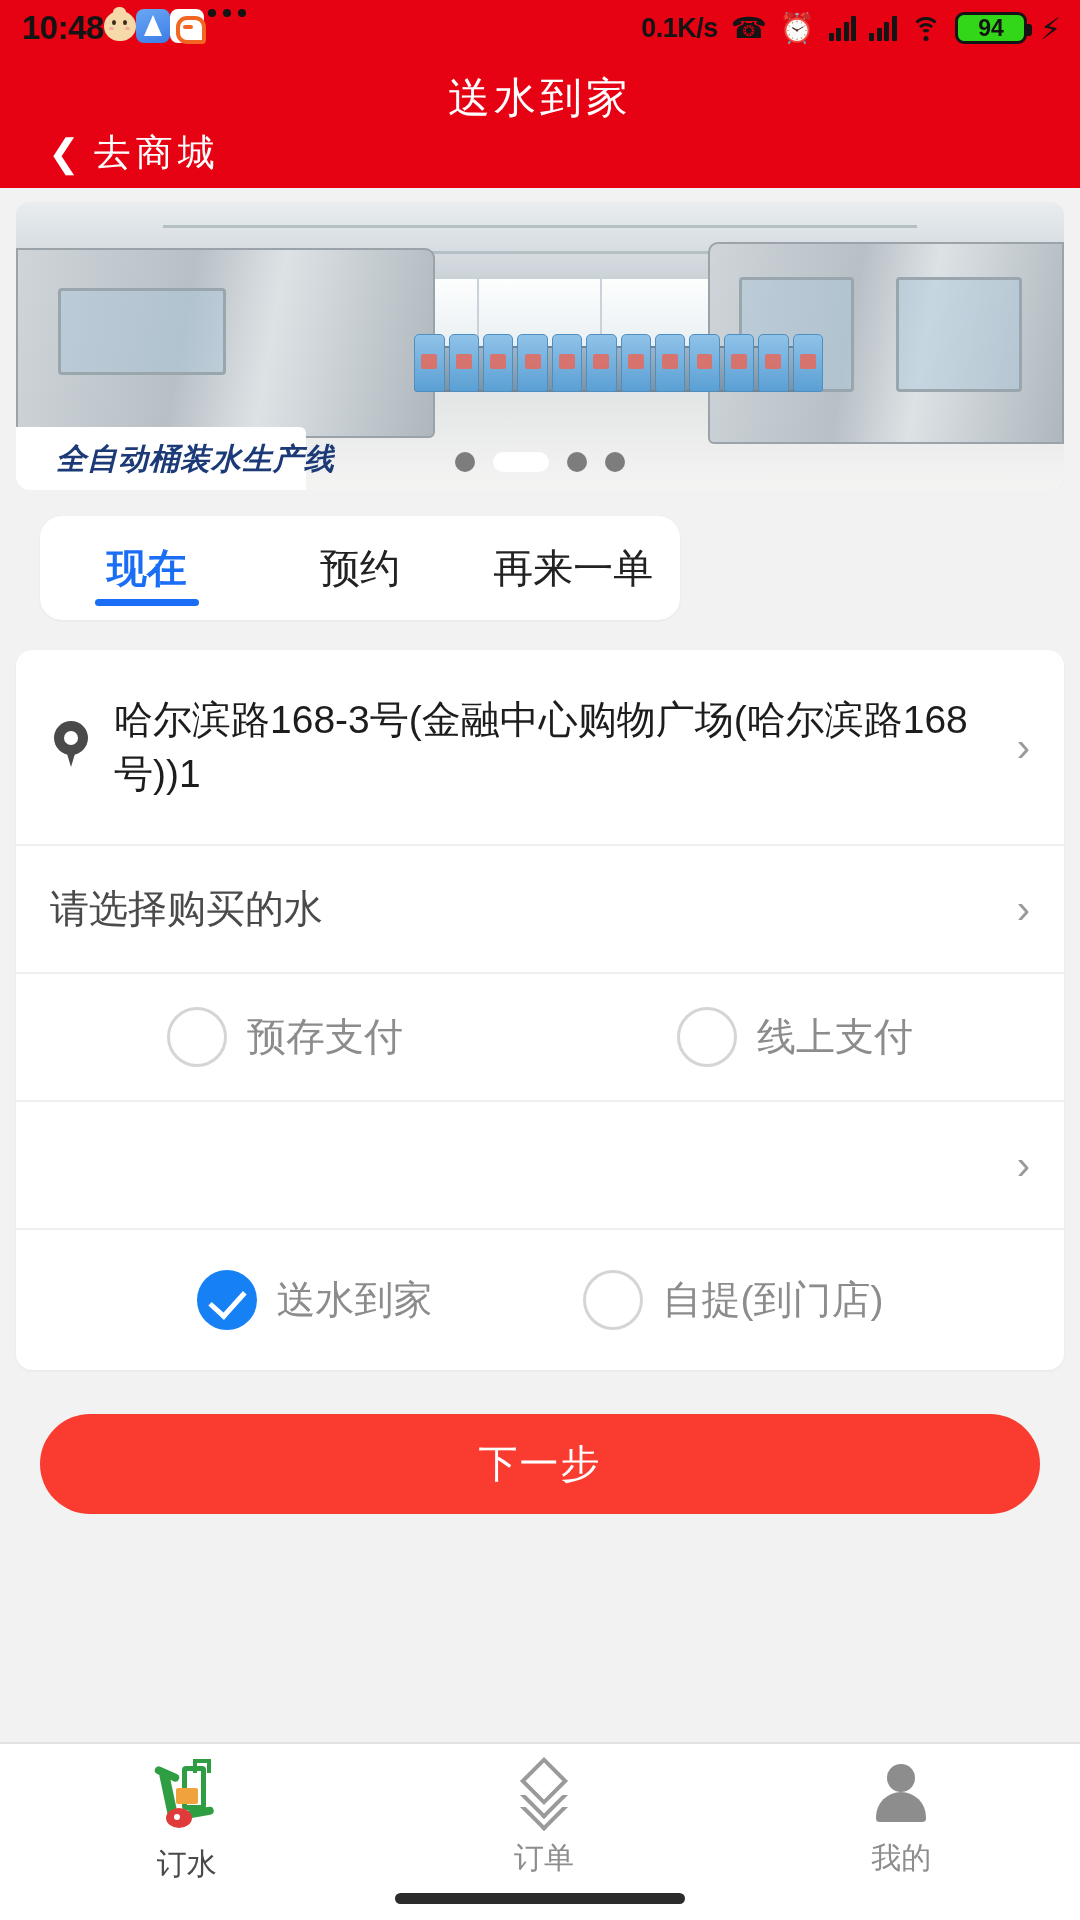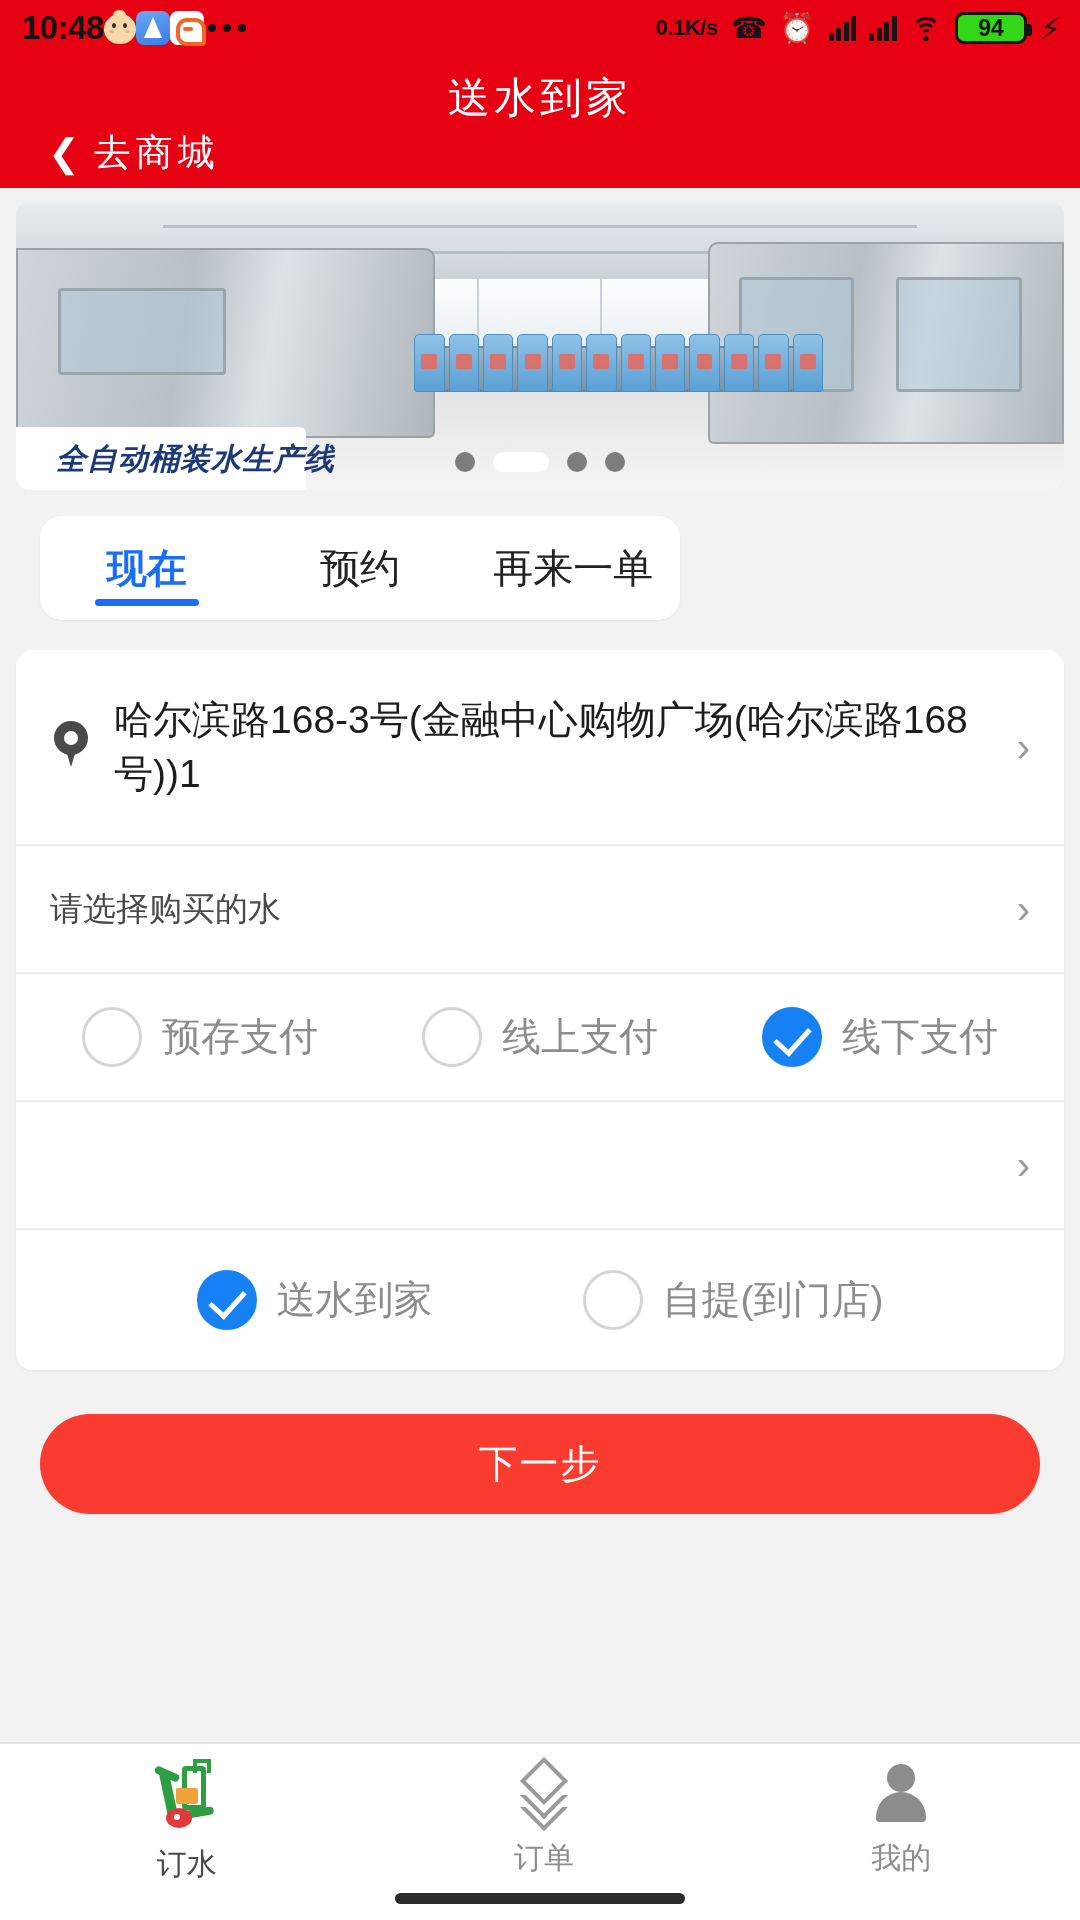--- a/index.html
+++ b/index.html
@@ -9,41 +9,41 @@
     background:#f2f2f2;
     overflow:hidden;
     position:relative;
   }
 
   
   .statusbar{
     height:56px; background:#E60213; display:flex; align-items:center;
     padding:0 22px; color:#1a1a1a;
   }
-  .sb-left{ display:flex; align-items:center; }
+  .sb-left{ display:flex; align-items:flex-start; }
   .sb-time{ font-size:33px; font-weight:700; letter-spacing:-0.5px; color:#141414; }
   .sb-appicon{ width:34px; height:34px; border-radius:8px; display:block; }
   .icon-egg{ position:relative; width:32px; height:32px; }
   .icon-egg .body{ position:absolute; inset:2px 0 0 0; background:#f6d9a8; border-radius:50% 50% 48% 48%; }
   .icon-egg .tuft{ position:absolute; top:-2px; left:9px; width:13px; height:10px; background:#f6d9a8; border-radius:50% 50% 0 0; }
   .icon-egg .eye{ position:absolute; top:11px; width:4px; height:5px; background:#3b2a1a; border-radius:50%; }
   .icon-egg .eye.l{ left:8px; } .icon-egg .eye.r{ left:19px; }
   .icon-egg .cheek{ position:absolute; top:18px; width:5px; height:3px; background:#f3a8a0; border-radius:50%; }
   .icon-egg .cheek.l{ left:5px; } .icon-egg .cheek.r{ left:21px; }
   .icon-blue{ background:linear-gradient(160deg,#6aa7f2,#3c7de8); position:relative; }
   .icon-blue:after{ content:""; position:absolute; left:50%; top:6px; transform:translateX(-50%);
      border-left:9px solid transparent; border-right:9px solid transparent; border-bottom:21px solid #fff; }
   .icon-didi{ background:#fff; position:relative; }
   .icon-didi:after{ content:""; position:absolute; left:6px; top:7px; width:22px; height:20px;
      border:4px solid #F26522; border-radius:11px 11px 4px 11px; }
   .icon-didi:before{ content:""; position:absolute; left:13px; top:16px; width:10px; height:4px; background:#F26522; border-radius:2px; z-index:2;}
   .sb-dots{ display:flex; gap:7px; align-items:center; margin-left:4px; }
   .sb-dots i{ width:8px; height:8px; background:#141414; border-radius:50%; display:block; }
   .sb-right{ margin-left:auto; display:flex; align-items:center; gap:13px; }
-  .sb-net{ font-size:22px; font-weight:600; color:#141414; letter-spacing:-0.5px; }
+  .sb-net{ font-size:27px; font-weight:600; color:#141414; letter-spacing:-0.5px; }
   .sb-glyph{ font-size:29px; color:#141414; line-height:1; }
   .bars{ display:flex; align-items:flex-end; gap:2.5px; height:26px; }
   .bars b{ width:5px; background:#141414; display:block; border-radius:1px; }
   .bars b:nth-child(1){ height:8px; } .bars b:nth-child(2){ height:13px; }
   .bars b:nth-child(3){ height:19px; } .bars b:nth-child(4){ height:25px; }
   .wifi{ position:relative; width:32px; height:26px; }
   .wifi i{ position:absolute; left:50%; transform:translateX(-50%); border:3px solid #141414;
     border-bottom-color:transparent; border-left-color:transparent; border-right-color:transparent; border-radius:50%; }
   .wifi i:nth-child(1){ width:30px; height:30px; top:2px; }
   .wifi i:nth-child(2){ width:20px; height:20px; top:8px; }
@@ -120,21 +120,21 @@
   .row:last-child{ border-bottom:none; }
   .row-address{ min-height:196px; }
   .pin{ width:42px; min-width:42px; height:52px; margin-right:22px; position:relative; }
   .pin:before{ content:""; position:absolute; left:4px; top:0; width:34px; height:34px; border-radius:50% 50% 50% 50%;
      background:#4a4a4a; }
   .pin:after{ content:""; position:absolute; left:15px; top:26px; border-left:6px solid transparent;
      border-right:6px solid transparent; border-top:20px solid #4a4a4a; }
   .pin em{ position:absolute; left:14px; top:10px; width:14px; height:14px; border-radius:50%; background:#fff; }
   .addr-text{ flex:1; font-size:39px; color:#1d1d1d; line-height:1.38; padding-right:18px; }
   .chev{ font-size:40px; color:#9a9a9a; font-weight:300; line-height:1; margin-left:auto; }
-  .row-label{ font-size:33px; color:#4a4a4a; }
+  .row-label{ font-size:39px; color:#4a4a4a; }
   .row-label.placeholder{ color:#bcbcbc; }
 
   .radio-row{ justify-content:space-around; padding:0 14px; min-height:128px; }
   .radio{ display:flex; align-items:center; gap:20px; }
   .radio .circ{ width:60px; height:60px; min-width:60px; border-radius:50%; border:3px solid #d5d5d5; background:#fff; }
   .radio.checked .circ{ background:#1681f5; border-color:#1681f5; position:relative; }
   .radio.checked .circ:after{ content:""; position:absolute; left:17px; top:10px; width:16px; height:29px;
      border:5px solid #fff; border-top:none; border-left:none; transform:rotate(42deg); }
   .radio span.lbl{ font-size:39px; color:#8c8c8c; }
 
@@ -308,24 +308,20 @@
 
   <div class="row radio-row">
     <div class="radio">
       <span class="circ"></span>
       <span class="lbl">预存支付</span>
     </div>
     <div class="radio">
       <span class="circ"></span>
       <span class="lbl">线上支付</span>
     </div>
-    <div class="radio checked">
-      <span class="circ"></span>
-      <span class="lbl">线下支付</span>
-    </div>
   </div>
 
   <div class="row">
     <div class="chev">›</div>
   </div>
 
   <div class="row deliver-row">
     <div class="radio checked">
       <span class="circ"></span>
       <span class="lbl">送水到家</span>

